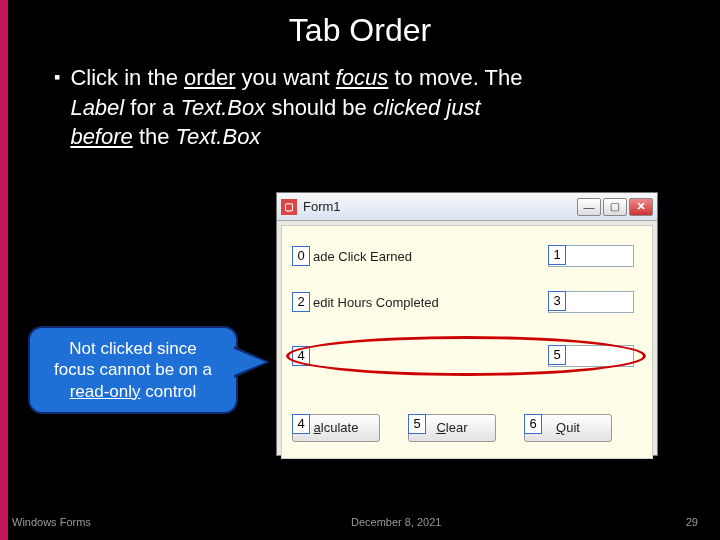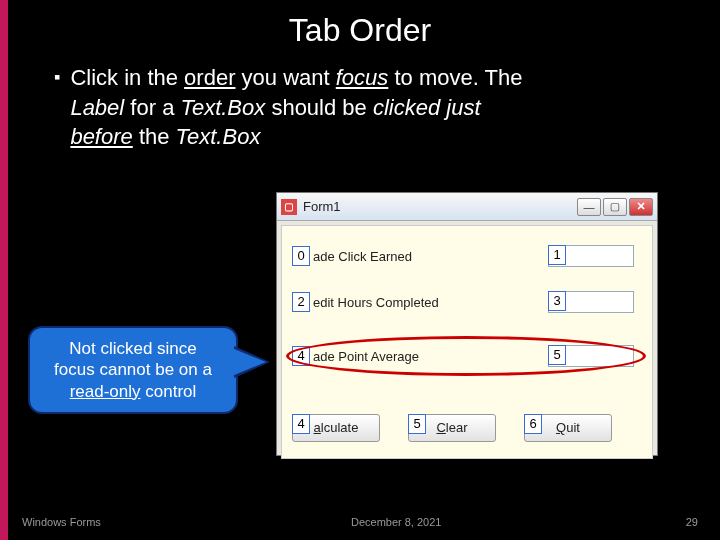--- a/index.html
+++ b/index.html
@@ -185,21 +185,21 @@
     left: -1px; top: -1px;
   }
   .ellipse {
     position: absolute;
     border: 3px solid #c00;
     border-radius: 50%;
     pointer-events: none;
   }
   .footer-left {
     position: absolute;
-    left: 22px; bottom: 12px;
+    left: 12px; bottom: 12px;
     color: #999;
     font-size: 11px;
   }
   .footer-center {
     position: absolute;
     left: 50%; transform: translateX(-10%);
     bottom: 12px;
     color: #999;
     font-size: 11px;
   }
@@ -260,21 +260,20 @@
     <div class="row" style="top:66px">
       <span class="tabnum">2</span>
       <span class="lbl">edit Hours Completed</span>
       <div class="txtbox">
         <span class="tabnum">3</span>
       </div>
     </div>
 
     <div class="row" style="top:120px">
       <span class="tabnum">4</span>
-      <span class="lbl">ade Point Average</span>
       <div class="txtbox">
         <span class="tabnum">5</span>
       </div>
     </div>
 
     <div class="ellipse" style="left:4px; top:110px; width:360px; height:40px"></div>
 
     <div class="btn-row">
       <div class="fbtn">
         <span class="tabnum">4</span>

